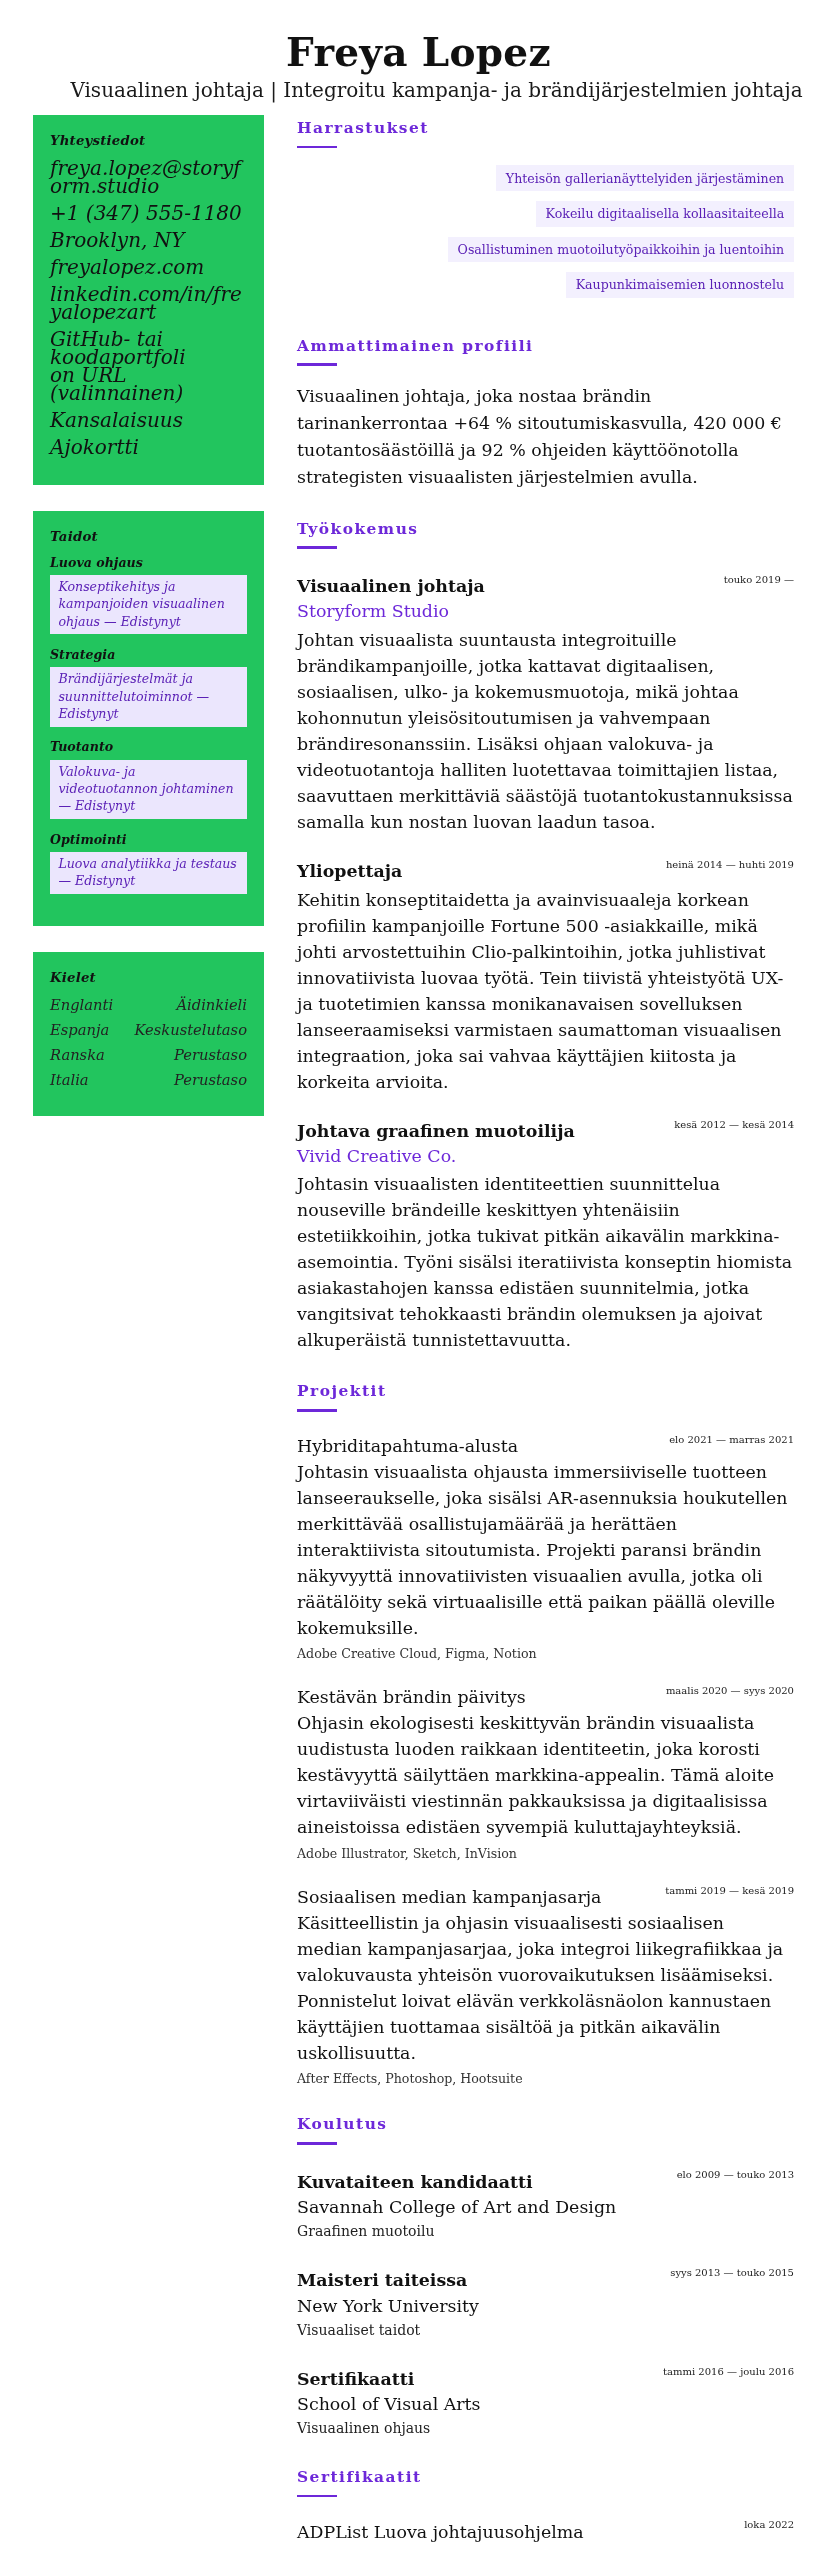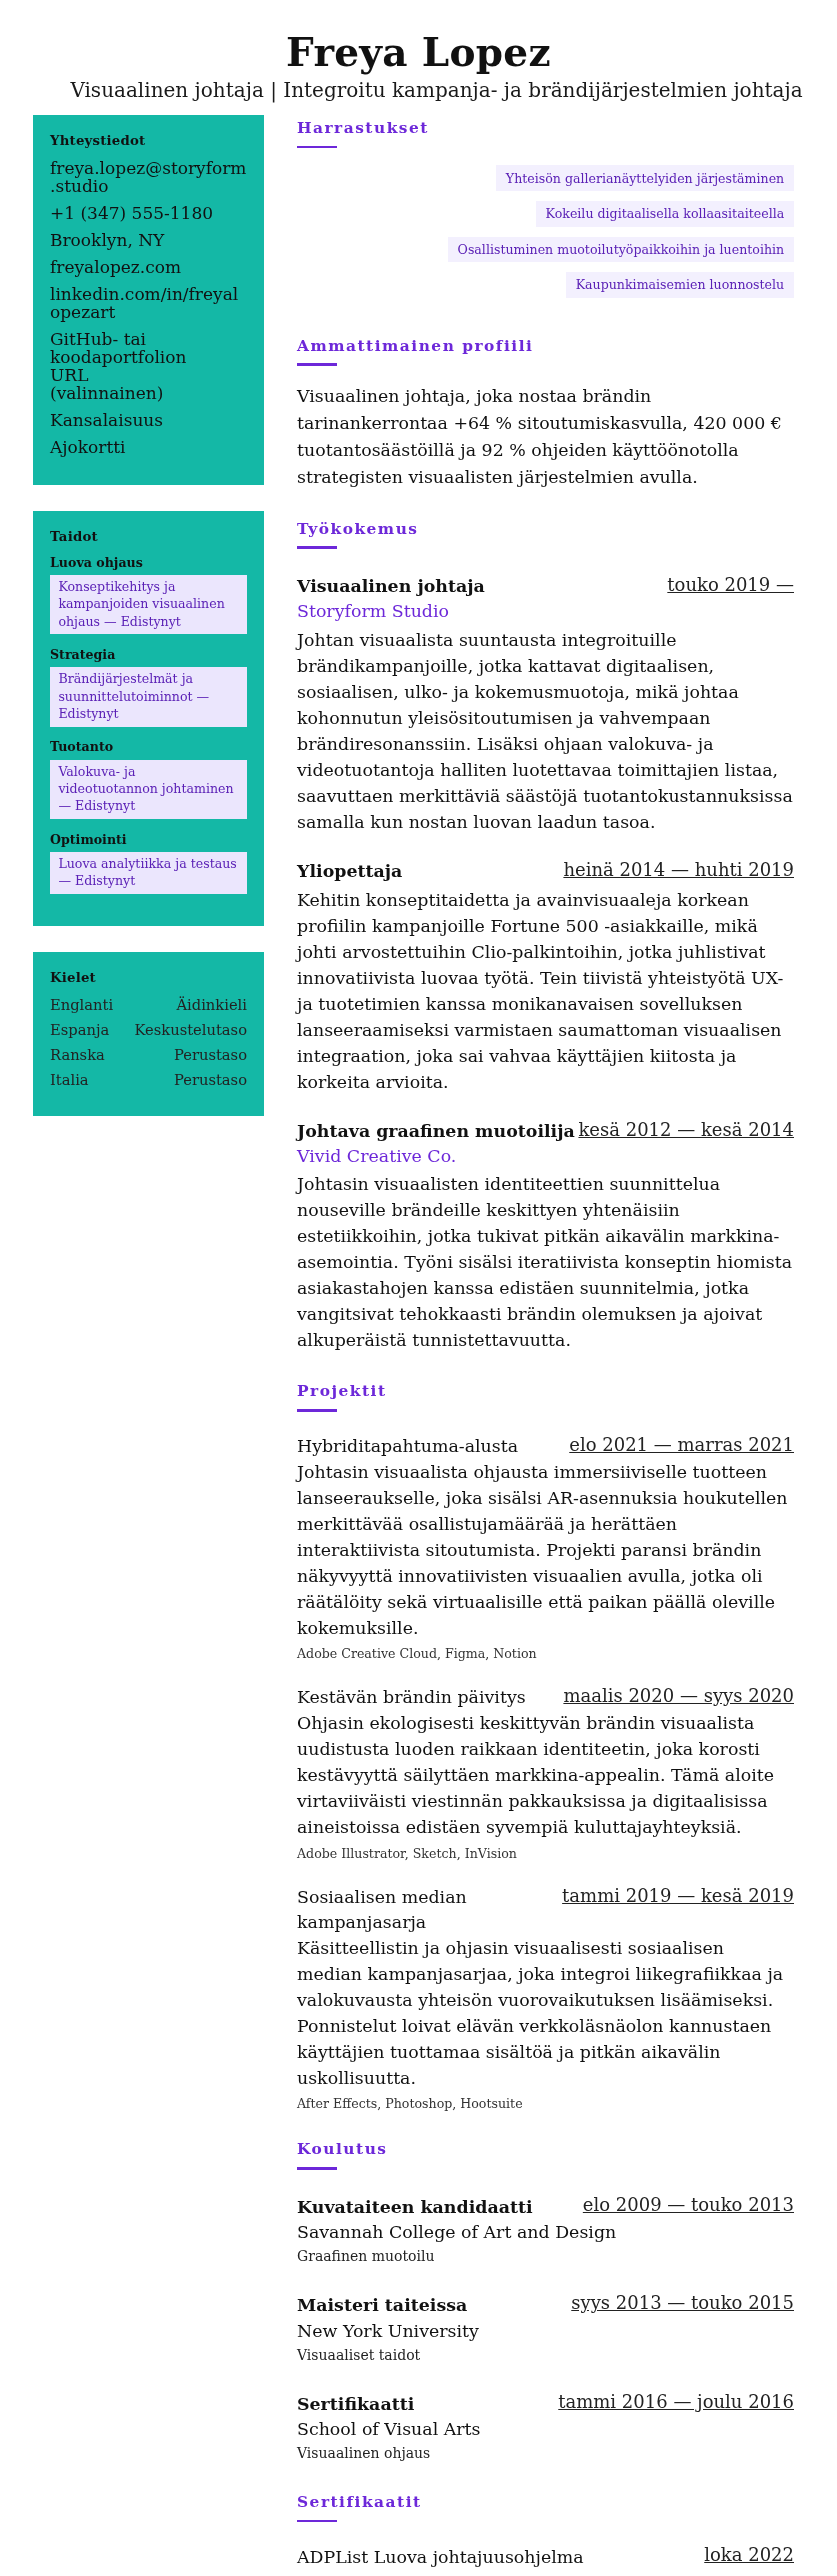--- a/index.html
+++ b/index.html
@@ -12,43 +12,43 @@
     position: relative;
   }
   .header { text-align: center; padding-top: 29px; height: 115px; }
   .name { font-size: 39px; font-weight: bold; line-height: 46px; letter-spacing: 0.3px; }
   .tagline { font-size: 20px; line-height: 25px; margin-top: 2.8px; color: #1a1a1a; padding-left: 36px; }
 
   .layout { display: flex; padding: 0 43px 0 33px; gap: 33px; }
   .sidebar { width: 231px; flex: none; }
   .main { flex: 1; }
 
-  .card { background: #14b8a6; padding: 18px 17px 19.5px 17px; margin-bottom: 26px; }
+  .card { background: #22c55e; padding: 18px 17px 19.5px 17px; margin-bottom: 26px; font-style: italic; }
   .card-title { font-size: 13.3px; font-weight: bold; letter-spacing: 0.2px; margin-bottom: 11px; }
-  .contact-item { font-size: 17px; line-height: 18px; margin-bottom: 9px; word-break: break-word; }
+  .contact-item { font-size: 20px; line-height: 18px; margin-bottom: 9px; word-break: break-word; }
 
   .skill-group { margin-bottom: 12.6px; }
   .skill-group-title { font-size: 12.6px; font-weight: bold; margin-bottom: 5.6px; }
   .skill-chip { background: #ebe6fd; color: #5b21b6; font-size: 12.6px; line-height: 17.4px; padding: 2.8px 8.4px 4.2px 8.4px; }
 
   .lang-row { display: flex; justify-content: space-between; font-size: 14.7px; line-height: 18px; margin-bottom: 7px; color: #222; }
 
   .section { margin-bottom: 29px; }
   .section-title { color: #6d28d9; font-size: 15.4px; font-weight: bold; letter-spacing: 1.5px; margin-bottom: 8.4px; }
   .section-rule { width: 40px; height: 2.8px; background: #6d28d9; margin-bottom: 17px; }
 
   .hobby { display: inline-block; background: #f3f0fe; color: #5b21b6; font-size: 12.6px; line-height: 17.4px; padding: 4.2px 9.8px 4.2px 9.8px; margin-bottom: 9.8px; }
   .hobby-list { display: flex; flex-direction: column; align-items: flex-end; }
 
   .profile-text { font-size: 17.4px; line-height: 27px; }
 
   .job { margin-bottom: 24px; }
   .row { display: flex; justify-content: space-between; align-items: flex-start; }
   .job-title { font-size: 17.4px; font-weight: bold; line-height: 25px; }
-  .date { font-size: 18px; color: #222; white-space: nowrap; text-decoration: underline; }
+  .date { font-size: 10px; color: #222; white-space: nowrap; }
   .company { color: #6d28d9; font-size: 17.4px; line-height: 25px; }
   .desc { font-size: 17.4px; line-height: 26px; margin-top: 2.8px; }
 
   .project { margin-bottom: 24px; }
   .project-title { font-size: 17.4px; line-height: 25px; }
   .tech { font-size: 12.6px; color: #333; margin-top: 5.6px; }
 
   .edu { margin-bottom: 25px; }
   .edu-degree { font-size: 17.4px; font-weight: bold; line-height: 26.5px; }
   .edu-school { font-size: 17.4px; line-height: 25px; }

